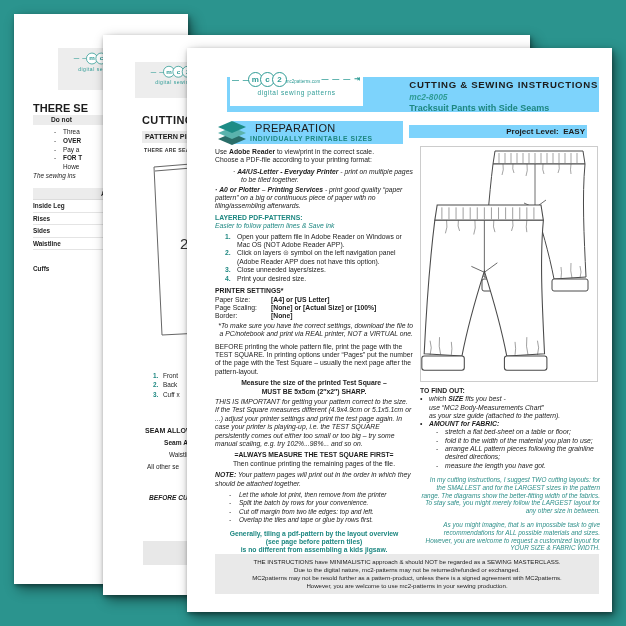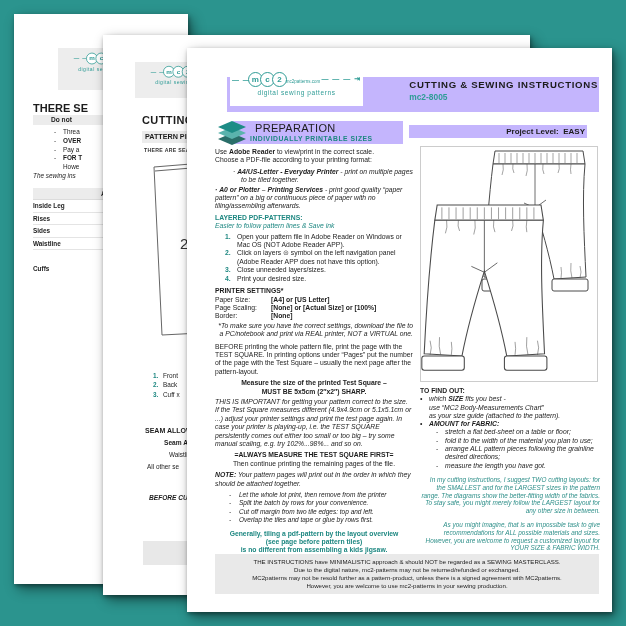--- a/index.html
+++ b/index.html
@@ -6,40 +6,40 @@
   body{background:#2b948e;position:relative;overflow:hidden;
        font-family:"Liberation Sans", sans-serif;color:#1c1c1c;}
   .page{position:absolute;background:#fff;overflow:hidden;
         box-shadow:4px 5px 12px rgba(0,0,0,.45),1px 2px 4px rgba(0,0,0,.35);}
   #pageA{left:14px;top:14px;width:174px;height:570px;z-index:1;}
   #pageB{left:103px;top:35px;width:427px;height:560px;z-index:2;}
   #pageC{left:187px;top:48px;width:425px;height:564px;z-index:3;}
   .abs{position:absolute;}
   .b{font-weight:bold;} .i{font-style:italic;}
   .teal{color:#1d8781;} .ctr{text-align:center;} .rt{text-align:right;}
-  .band{background:#c4b5fd;}
+  .band{background:#7dd3fc;}
 
   
   .logo{display:flex;flex-direction:column;align-items:center;}
   .logo-row{display:flex;align-items:center;color:#2f9c96;}
   .dash{font-weight:bold;font-size:7px;letter-spacing:1px;}
   .circ{display:inline-flex;align-items:center;justify-content:center;
         width:13px;height:13px;border:1.5px solid #2f9c96;border-radius:50%;
         font-weight:bold;font-size:8px;margin-left:-3px;background:#fff;color:#2f9c96;}
   .site{font-size:4.5px;margin:4px 1px 0 -1px;}
   .brand{color:#2f9c96;font-size:6.5px;letter-spacing:.6px;margin-top:2px;}
   .logo-sm{transform:scale(.78);transform-origin:left top;}
 
   
   .hdr-band{left:40px;top:29px;width:372px;height:35px;}
   .hdr-logo{left:43px;top:13px;width:133px;height:45px;background:#fff;
             display:flex;align-items:center;justify-content:center;}
   .hdr-text{right:14px;top:31px;text-align:left;}
   .hdr-title{font-size:9.6px;font-weight:bold;letter-spacing:.7px;}
-  .hdr-code{font-size:8.4px;color:#2f9c96;font-weight:bold;margin-top:1.5px;}
+  .hdr-code{font-size:8.4px;color:#2f9c96;font-weight:bold;margin-top:1.5px;font-style:italic;}
   .hdr-sub{font-size:9px;color:#1d8781;font-weight:bold;margin-top:1.5px;}
 
   
   .prep-band{left:46px;top:73px;width:170px;height:23px;}
   .prep-title{left:68px;top:74px;font-size:11px;font-weight:normal;letter-spacing:.3px;}
   .prep-sub{left:63px;top:86.5px;font-size:6.8px;font-weight:bold;color:#1d8781;letter-spacing:.5px;}
   .proj-band{left:222px;top:77px;width:176px;height:13px;text-align:right;
              font-size:8px;font-weight:bold;line-height:13px;padding-right:2px;}
 
   
@@ -180,20 +180,21 @@
         <span class="circ">2</span>
         <span class="site">mc2patterns.com</span>
         <span class="dash">— — — ⇥</span>
       </div>
       <div class="brand">digital sewing patterns</div>
     </div>
   </div>
   <div class="abs hdr-text">
     <div class="hdr-title">CUTTING  &amp;  SEWING  INSTRUCTIONS</div>
     <div class="hdr-code">mc2-8005</div>
+    <div class="hdr-sub">Tracksuit Pants with Side Seams</div>
   </div>
 
   <div class="abs band prep-band"></div>
   <svg class="abs" style="left:30px;top:72px;" width="30" height="26" viewBox="0 0 30 26">
     <path d="M15,13 L29,19 L15,25 L1,19 Z" fill="#2a6e69"></path>
     <path d="M15,7 L29,13 L15,19 L1,13 Z" fill="#5ab3ad"></path>
     <path d="M15,1 L29,7 L15,13 L1,7 Z" fill="#1d8c86"></path>
   </svg>
   <div class="abs prep-title">PREPARATION</div>
   <div class="abs prep-sub">INDIVIDUALLY  PRINTABLE  SIZES</div>

